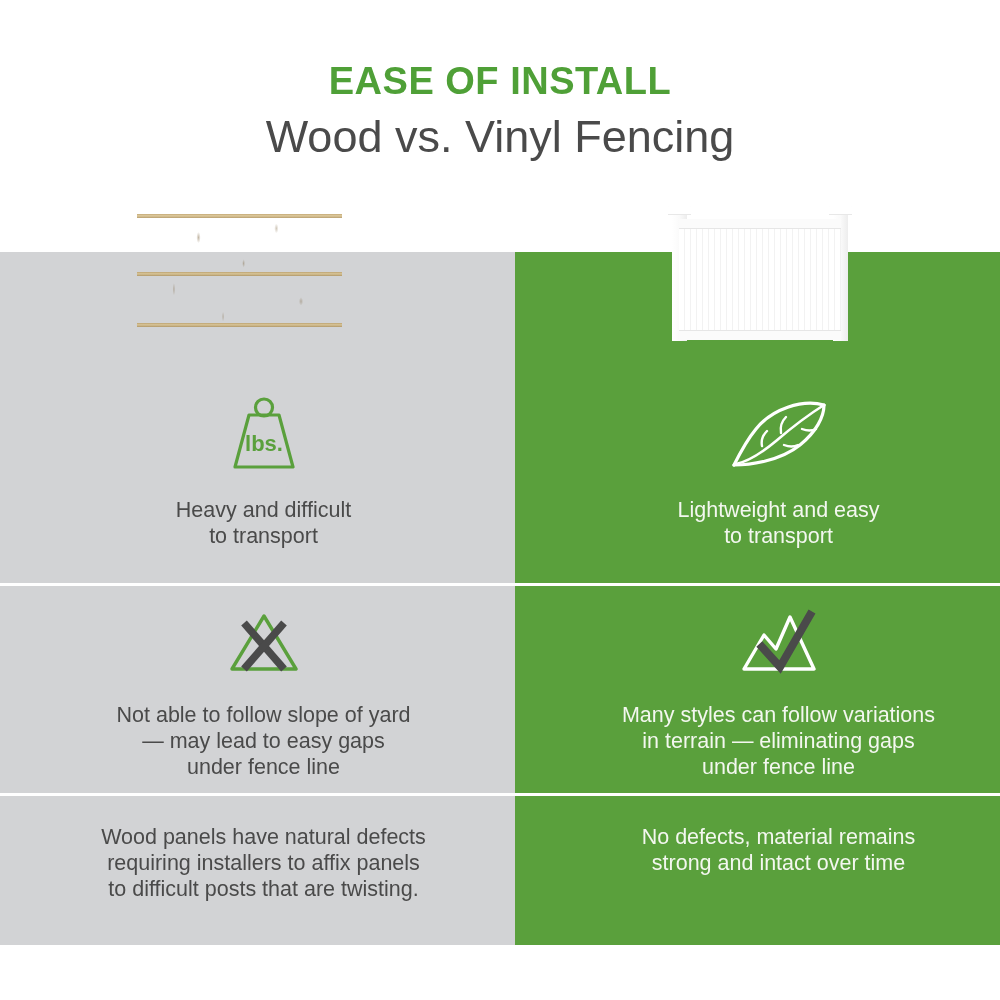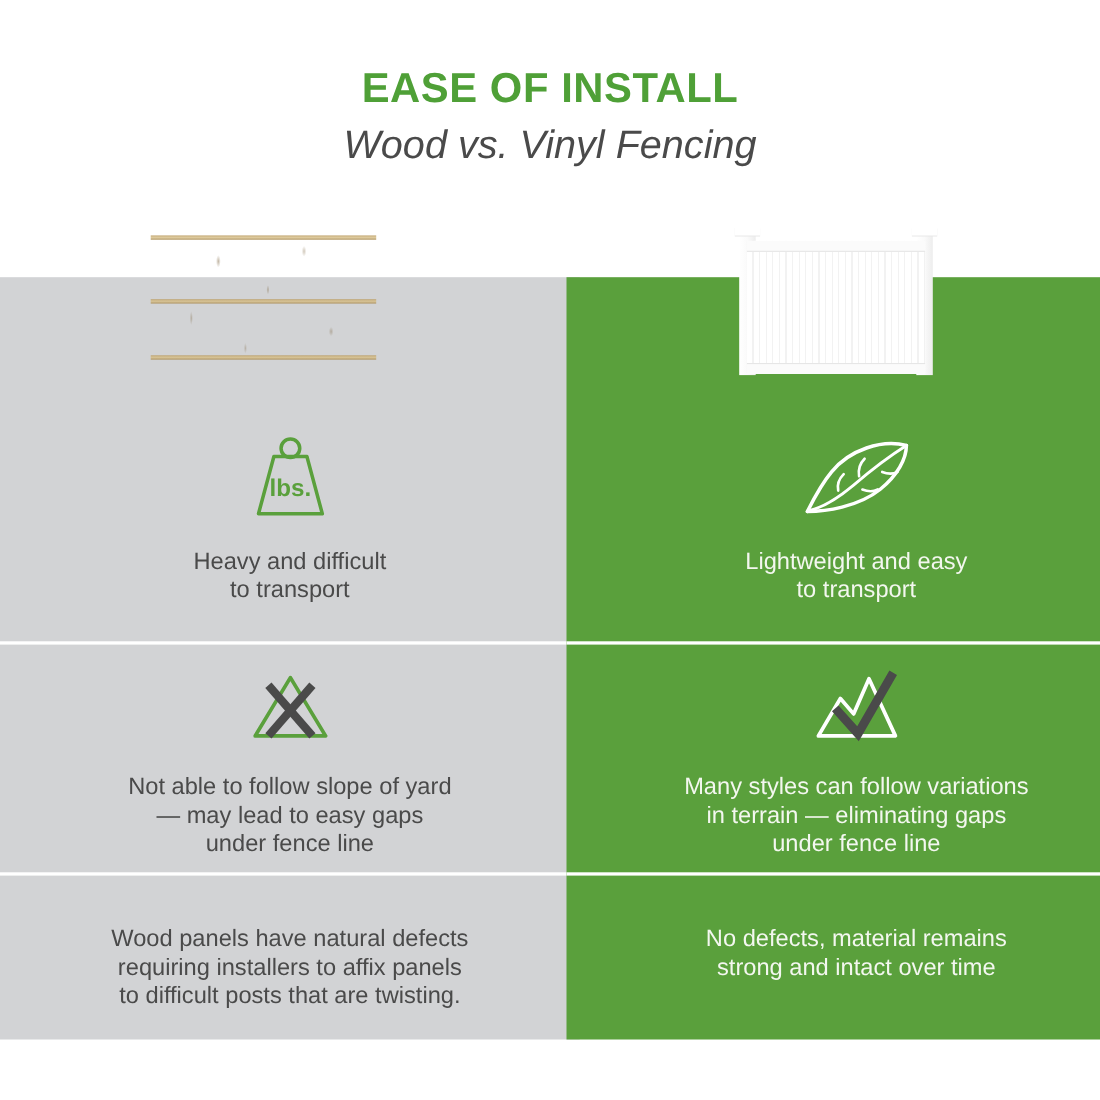--- a/index.html
+++ b/index.html
@@ -29,26 +29,25 @@
     font-size: 38px;
     font-weight: bold;
     letter-spacing: 0.5px;
     color: #4FA037;
     line-height: 1.05;
     font-family: "Liberation Sans", sans-serif;
   }
   #subtitle {
     margin: 0;
     padding-top: 10px;
-    font-size: 36px;
+    font-size: 45px;
     font-weight: normal;
     color: #4a4a4a;
     line-height: 1.1;
     font-family: "Liberation Sans", sans-serif;
-    font-style: italic;
   }
 
   
   .column {
     position: absolute;
     top: 252px;
     width: 527px;
     height: 693px;
   }
   #column-wood {
@@ -215,21 +214,21 @@
     width: 100%;
     text-align: center;
     box-sizing: border-box;
   }
   .icon-box {
     display: block;
     margin: 0 auto;
     height: 80px;
   }
   .caption {
-    margin: 16px;
+    margin: 0;
     padding: 0 28px;
     font-size: 21.5px;
     line-height: 26px;
     font-family: "Liberation Sans", sans-serif;
   }
   .caption-dark  { color: #4a4a4a; }
   .caption-light { color: #f3f7ef; }
 
   
   .cell-r1 { top: 143px; }

